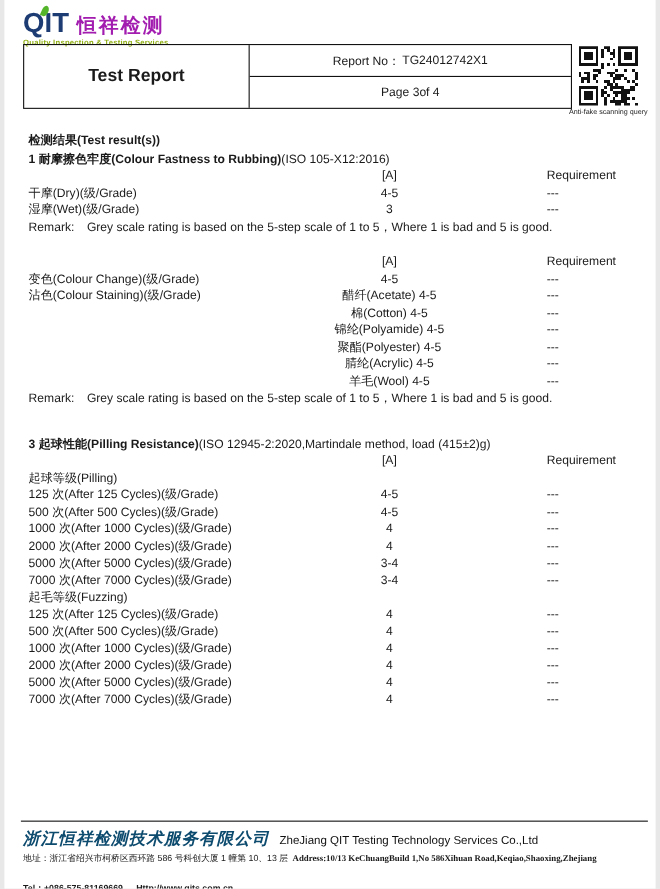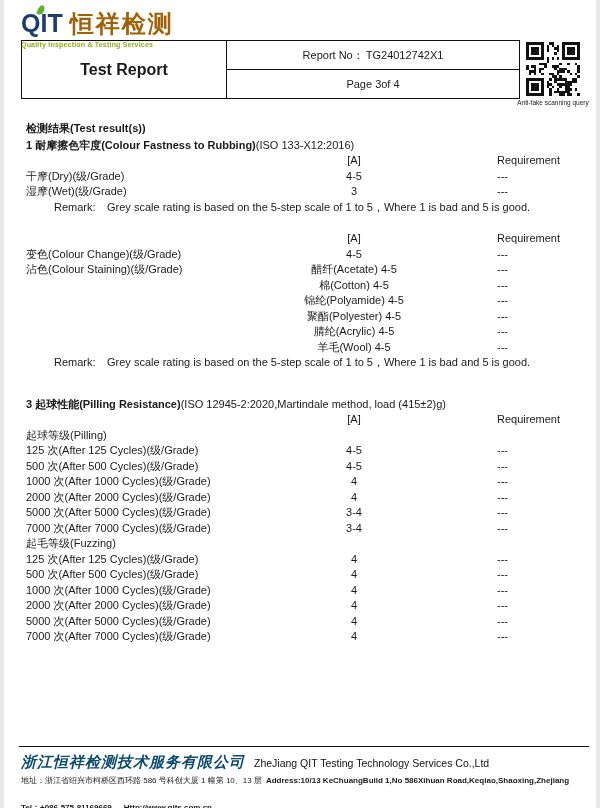--- a/index.html
+++ b/index.html
@@ -7,21 +7,21 @@
     width:592px;height:808px;background:#ffffff;position:relative;
     font-family:"Liberation Sans","DejaVu Sans",sans-serif;color:#1a1a1a;
     margin:0 auto;overflow:hidden;
   }
   
   .logo{position:absolute;left:17px;top:8px;}
   .logo-row{display:flex;align-items:baseline;}
   .logo-qit{font-size:25px;font-weight:bold;color:#1e3c74;letter-spacing:0px;position:relative;line-height:26px;}
   .logo-leaf{position:absolute;left:17px;top:-3px;width:6px;height:10px;background:#55b52a;
     border-radius:60% 60% 60% 0;transform:rotate(24deg);}
-  .logo-cn{font-size:24px;font-weight:bold;color:#a16207;margin-left:7px;letter-spacing:2px;}
+  .logo-cn{font-size:18px;font-weight:bold;color:#a21caf;margin-left:7px;letter-spacing:2px;}
   .logo-tagline{font-size:7px;font-weight:bold;color:#8fae14;margin-top:1px;letter-spacing:.2px;}
   
   .htable{position:absolute;left:17px;top:40px;width:499px;height:59px;border:1.8px solid #111;display:flex;box-sizing:border-box;}
   .ht-left{width:205px;border-right:1.8px solid #111;display:flex;align-items:center;justify-content:center;
     font-size:16px;font-weight:bold;box-sizing:border-box;}
   .ht-right{flex:1;display:flex;flex-direction:column;}
   .ht-row{flex:1;display:flex;align-items:center;justify-content:center;font-size:11px;}
   .ht-row.top{border-bottom:1.8px solid #111;}
   .ht-label{margin-right:2px;text-align:right;}
   
@@ -33,31 +33,31 @@
   .results-heading{font-weight:bold;}
   section{display:block;}
   #sections section:nth-of-type(2){margin-top:16px;}
   #sections section:nth-of-type(3){margin-top:26px;}
   .sec-title{margin-top:1px;}
   .sec-title b{font-weight:bold;}
   .trow{display:grid;grid-template-columns:248px 160px 1fr 92px;}
   .c-label{text-align:left;white-space:nowrap;}
   .c-val{text-align:center;}
   .c-req{text-align:left;}
-  .remark{display:flex;margin-left:28px;}
+  .remark{display:flex;}
   .remark-label{width:53px;flex:none;}
   
   .footer-rule{position:absolute;left:15px;top:746px;width:570px;border-top:1.5px solid #111;}
   .footer{position:absolute;left:17px;top:753px;width:570px;}
   .company-row{display:flex;align-items:baseline;gap:9px;}
   .company-cn{font-family:"Liberation Serif","DejaVu Serif",serif;font-style:italic;font-weight:bold;
     font-size:15px;color:#0c4a6e;letter-spacing:1px;}
   .company-en{font-size:10.5px;color:#111;}
   .addr-line{font-size:8px;margin-top:3px;white-space:nowrap;}
-  .addr-en{font-weight:bold;margin-left:4px;}
+  .addr-en{font-weight:bold;margin-left:4px;font-family:Liberation Serif, serif;}
   .tel-line{font-size:8px;font-weight:bold;margin-top:16px;}
   .tel-url{margin-left:12px;}
 </style>
 </head>
 <body>
 
 <div class="page">
 
   <div class="logo">
     <div class="logo-row">
@@ -289,21 +289,21 @@
           <rect x="20" y="20" width="1" height="1"></rect>
         </g>
       </svg>
     </div>
   <div class="qr-caption">Anti-fake scanning query</div>
 
   <div class="content">
     <div class="results-heading">检测结果(Test result(s))</div>
     <div id="sections">
         <section>
-          <div class="sec-title"><b>1 耐摩擦色牢度(Colour Fastness to Rubbing)</b><span>(ISO 133-X12:2016)</span></div>
+          <div class="sec-title"><b>1 耐摩擦色牢度(Colour Fastness to Rubbing)</b><span>(ISO 105-X12:2016)</span></div>
           <div class="trow">
             <span class="c-label"></span>
             <span class="c-val">[A]</span>
             <span class="c-spacer"></span>
             <span class="c-req">Requirement</span>
           </div>
           <div class="trow">
             <span class="c-label">干摩(Dry)(级/Grade)</span>
             <span class="c-val">4-5</span>
             <span class="c-spacer"></span>

